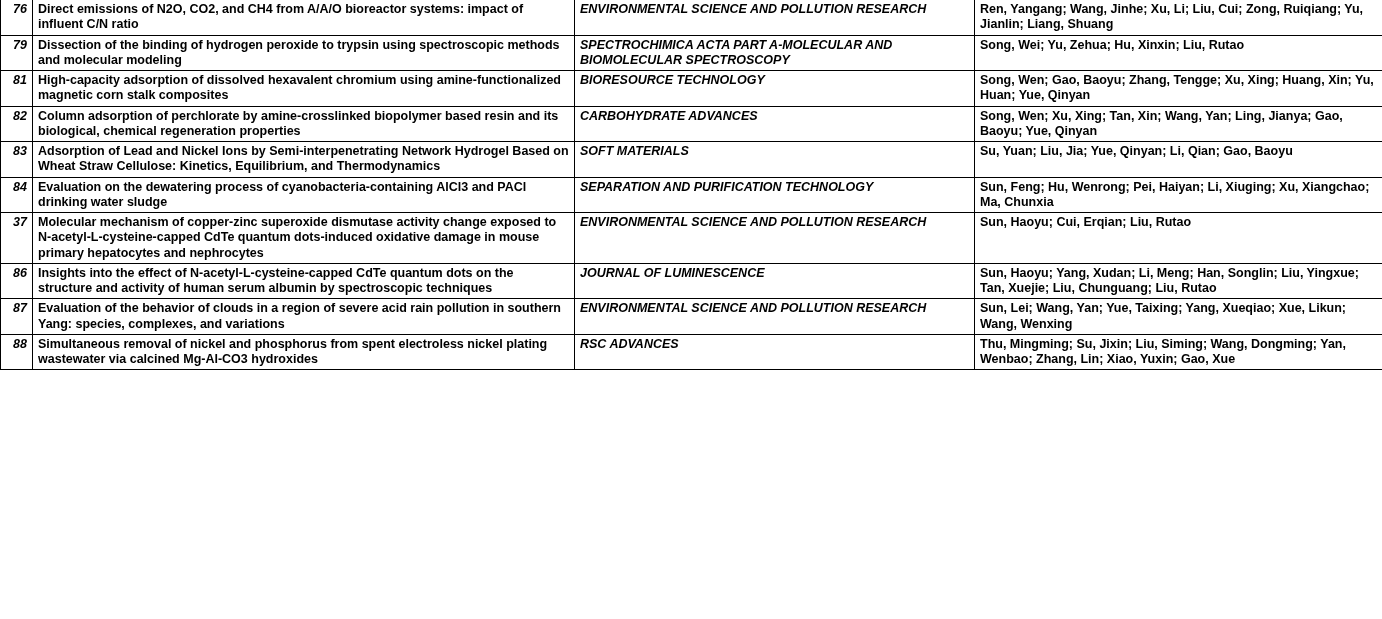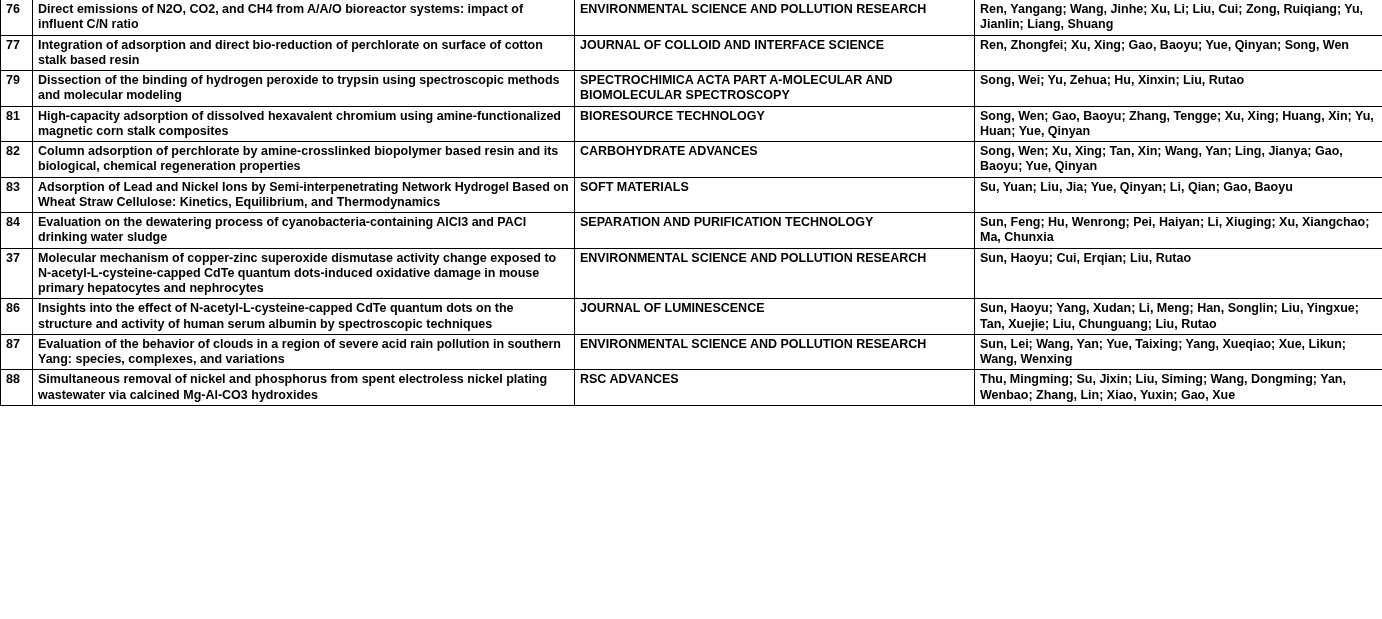--- a/index.html
+++ b/index.html
@@ -34,29 +34,31 @@
     line-height: 1.22;
     word-wrap: break-word;
     overflow-wrap: break-word;
   }
   col.c-num { width: 32px; }
   col.c-title { width: 542px; }
   col.c-journal { width: 400px; }
   col.c-authors { width: 408px; }
 
   td.num {
-    text-align: left;
+    text-align: right;
     vertical-align: middle;
     font-weight: bold;
+    font-style: italic;
   }
   td.title {
     vertical-align: top;
   }
   td.journal {
     vertical-align: top;
+    font-style: italic;
   }
   td.authors {
     vertical-align: bottom;
   }
   
   tr.clipped-top td {
     border-top: none;
   }
 </style>
 </head>
@@ -69,26 +71,20 @@
       <col class="c-title">
       <col class="c-journal">
       <col class="c-authors">
     </colgroup>
     <tbody>
       <tr class="clipped-top">
         <td class="num">76</td>
         <td class="title">Direct emissions of N2O, CO2, and CH4 from A/A/O bioreactor systems: impact of influent C/N ratio</td>
         <td class="journal">ENVIRONMENTAL SCIENCE AND POLLUTION RESEARCH</td>
         <td class="authors">Ren, Yangang; Wang, Jinhe; Xu, Li; Liu, Cui; Zong, Ruiqiang; Yu, Jianlin; Liang, Shuang</td>
-      </tr>
-      <tr>
-        <td class="num">77</td>
-        <td class="title">Integration of adsorption and direct bio-reduction of perchlorate on surface of cotton stalk based resin</td>
-        <td class="journal">JOURNAL OF COLLOID AND INTERFACE SCIENCE</td>
-        <td class="authors">Ren, Zhongfei; Xu, Xing; Gao, Baoyu; Yue, Qinyan; Song, Wen</td>
       </tr>
       <tr>
         <td class="num">79</td>
         <td class="title">Dissection of the binding of hydrogen peroxide to trypsin using spectroscopic methods and molecular modeling</td>
         <td class="journal">SPECTROCHIMICA ACTA PART A-MOLECULAR AND BIOMOLECULAR SPECTROSCOPY</td>
         <td class="authors">Song, Wei; Yu, Zehua; Hu, Xinxin; Liu, Rutao</td>
       </tr>
       <tr>
         <td class="num">81</td>
         <td class="title">High-capacity adsorption of dissolved hexavalent chromium using amine-functionalized magnetic corn stalk composites</td>

